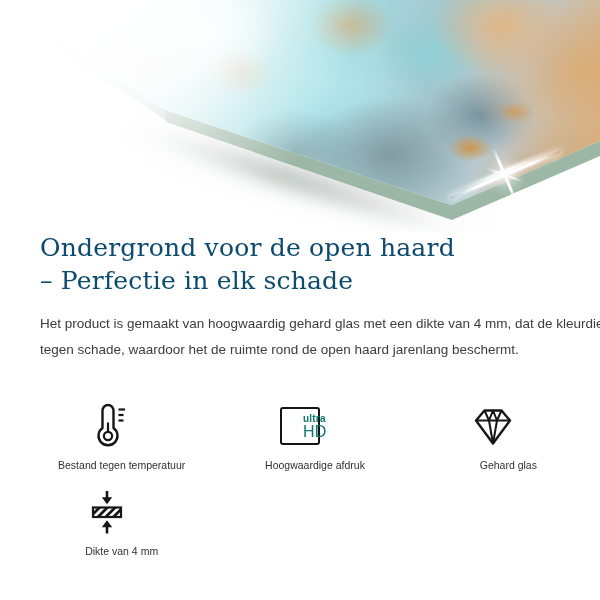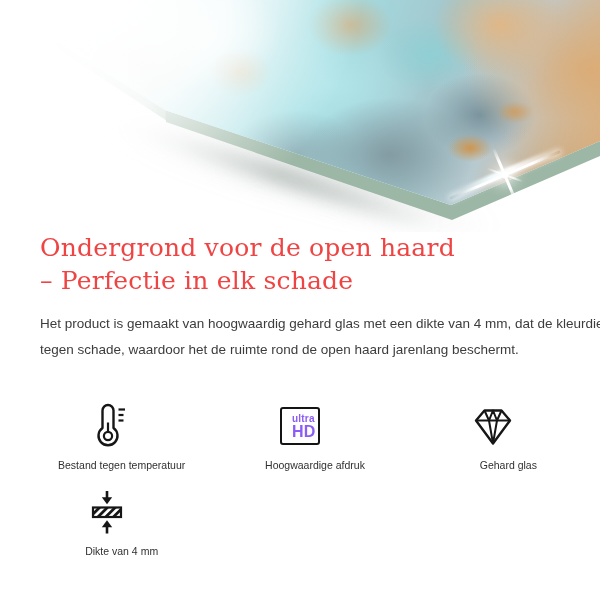--- a/index.html
+++ b/index.html
@@ -81,44 +81,44 @@
   .sparkle .core {
     position:absolute; left:-5px; top:-5px; width:10px; height:10px; border-radius:50%;
     background:radial-gradient(circle, #ffffff 0%, rgba(255,255,255,.85) 40%, rgba(255,255,255,0) 75%);
     box-shadow:0 0 14px 5px rgba(255,255,255,.85);
   }
 
   
   .title {
     position:absolute; left:40px; top:231px; margin:0;
     font-family:"DejaVu Serif", serif; font-weight:400;
-    font-size:25px; line-height:33px; color:#ef4444; letter-spacing:.2px;
+    font-size:25px; line-height:33px; color:#0c4a6e; letter-spacing:.2px;
   }
   .title span { display:block; }
   .desc {
     position:absolute; left:40px; top:311px; width:545px; margin:0;
     font-size:13.5px; line-height:26px; color:#3c3c3c;
   }
   .desc span { display:block; white-space:nowrap; }
 
   
   .features {
     position:absolute; left:10px; top:400px; width:580px;
     display:grid; grid-template-columns:repeat(3, 1fr); row-gap:14px;
   }
   .feature { display:flex; flex-direction:column; align-items:center; }
   .icon-wrap { height:52px; display:flex; align-items:center; justify-content:center; margin-bottom:6px; }
   .feature-label { font-size:10.5px; line-height:14px; color:#303030; text-align:center;margin-left:30px; }
 
   .hd-box {
     width:40px; height:38px; box-sizing:border-box; border:2.5px solid #141414; border-radius:3px;
-    display:flex; flex-direction:column; justify-content:center; padding-left:10px; color:#8b5cf6;
+    display:flex; flex-direction:column; justify-content:center; padding-left:21px; color:#0f766e;
   }
   .hd-top { font-size:10px; font-weight:700; line-height:10px; letter-spacing:.2px; }
-  .hd-bottom { font-size:16px; font-weight:700; line-height:15px; letter-spacing:.2px; }
+  .hd-bottom { font-size:16px; font-weight:400; line-height:15px; letter-spacing:.2px; }
 
   .stripes {
     width:38px; height:36px;
     background:repeating-linear-gradient(135deg, #161616 0px, #161616 4.5px, rgba(0,0,0,0) 4.5px, rgba(0,0,0,0) 10.5px);
     clip-path:polygon(0% 100%, 96% 0%, 100% 100%);
   }
   svg .stroke { fill:none; stroke:#161616; stroke-width:2.4; }
 </style>
 </head>
 <body>

